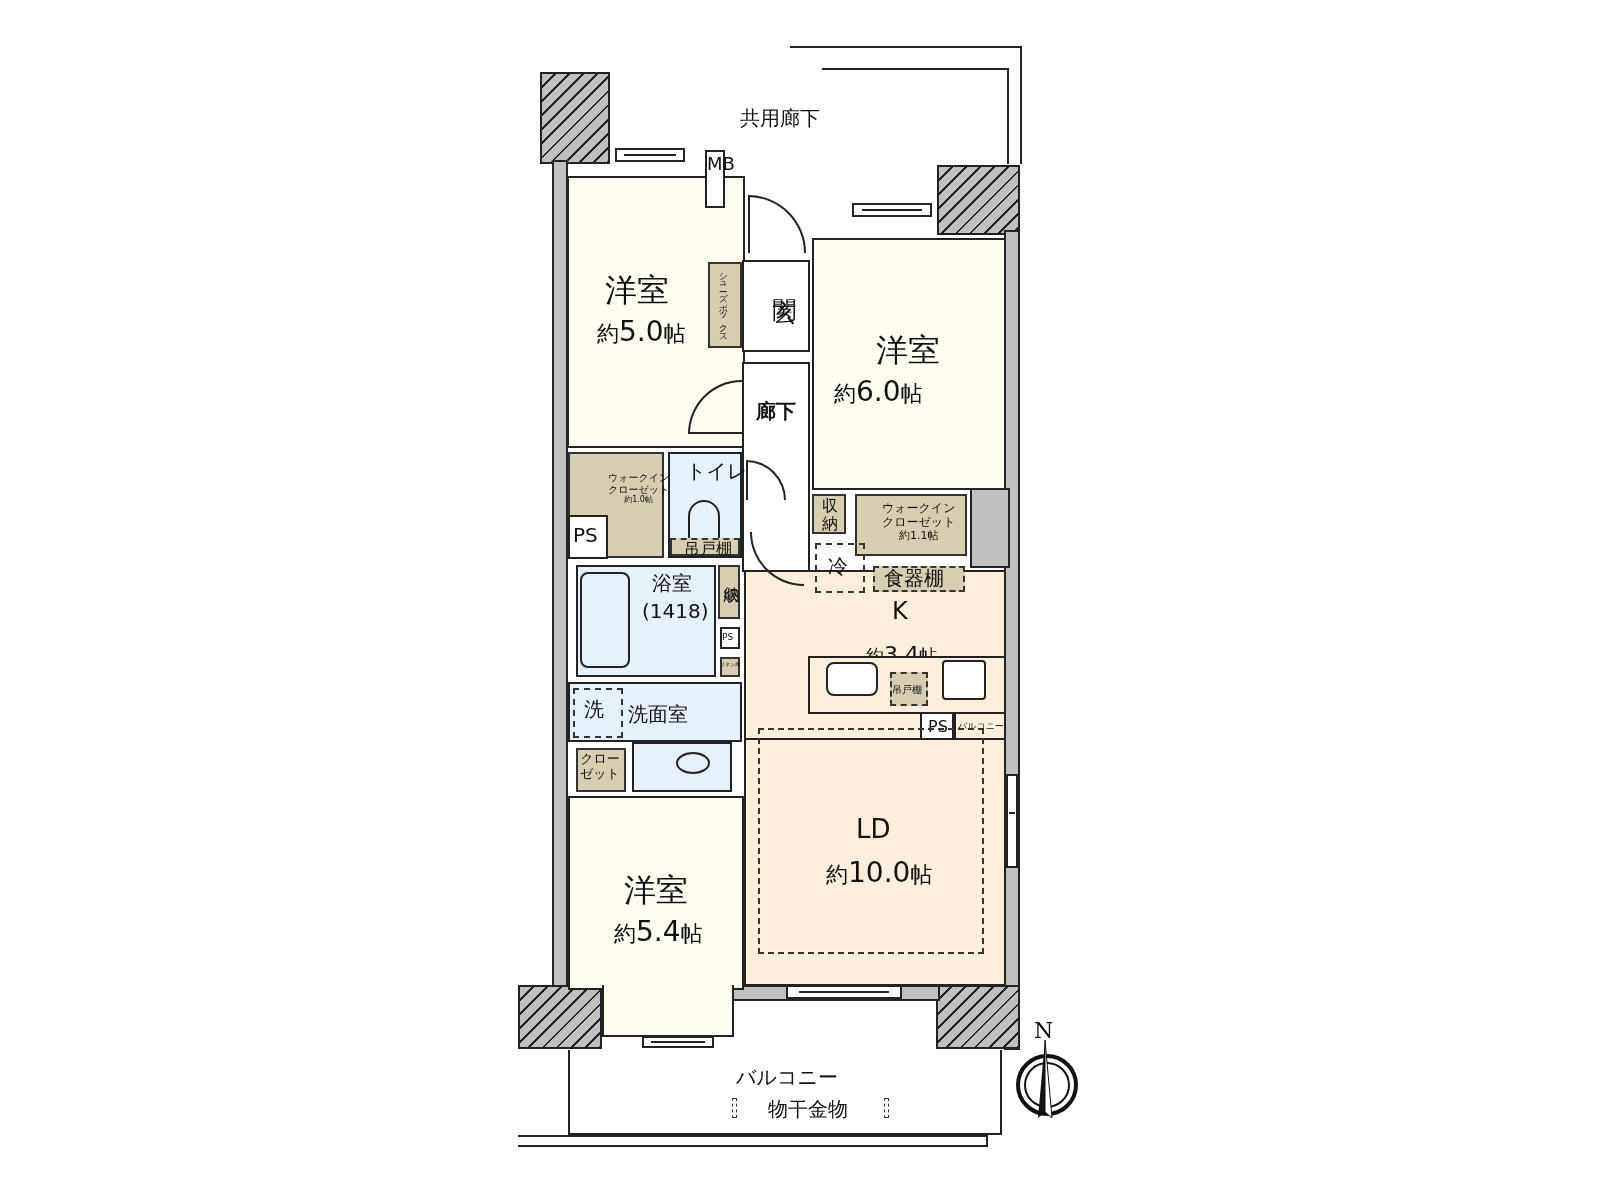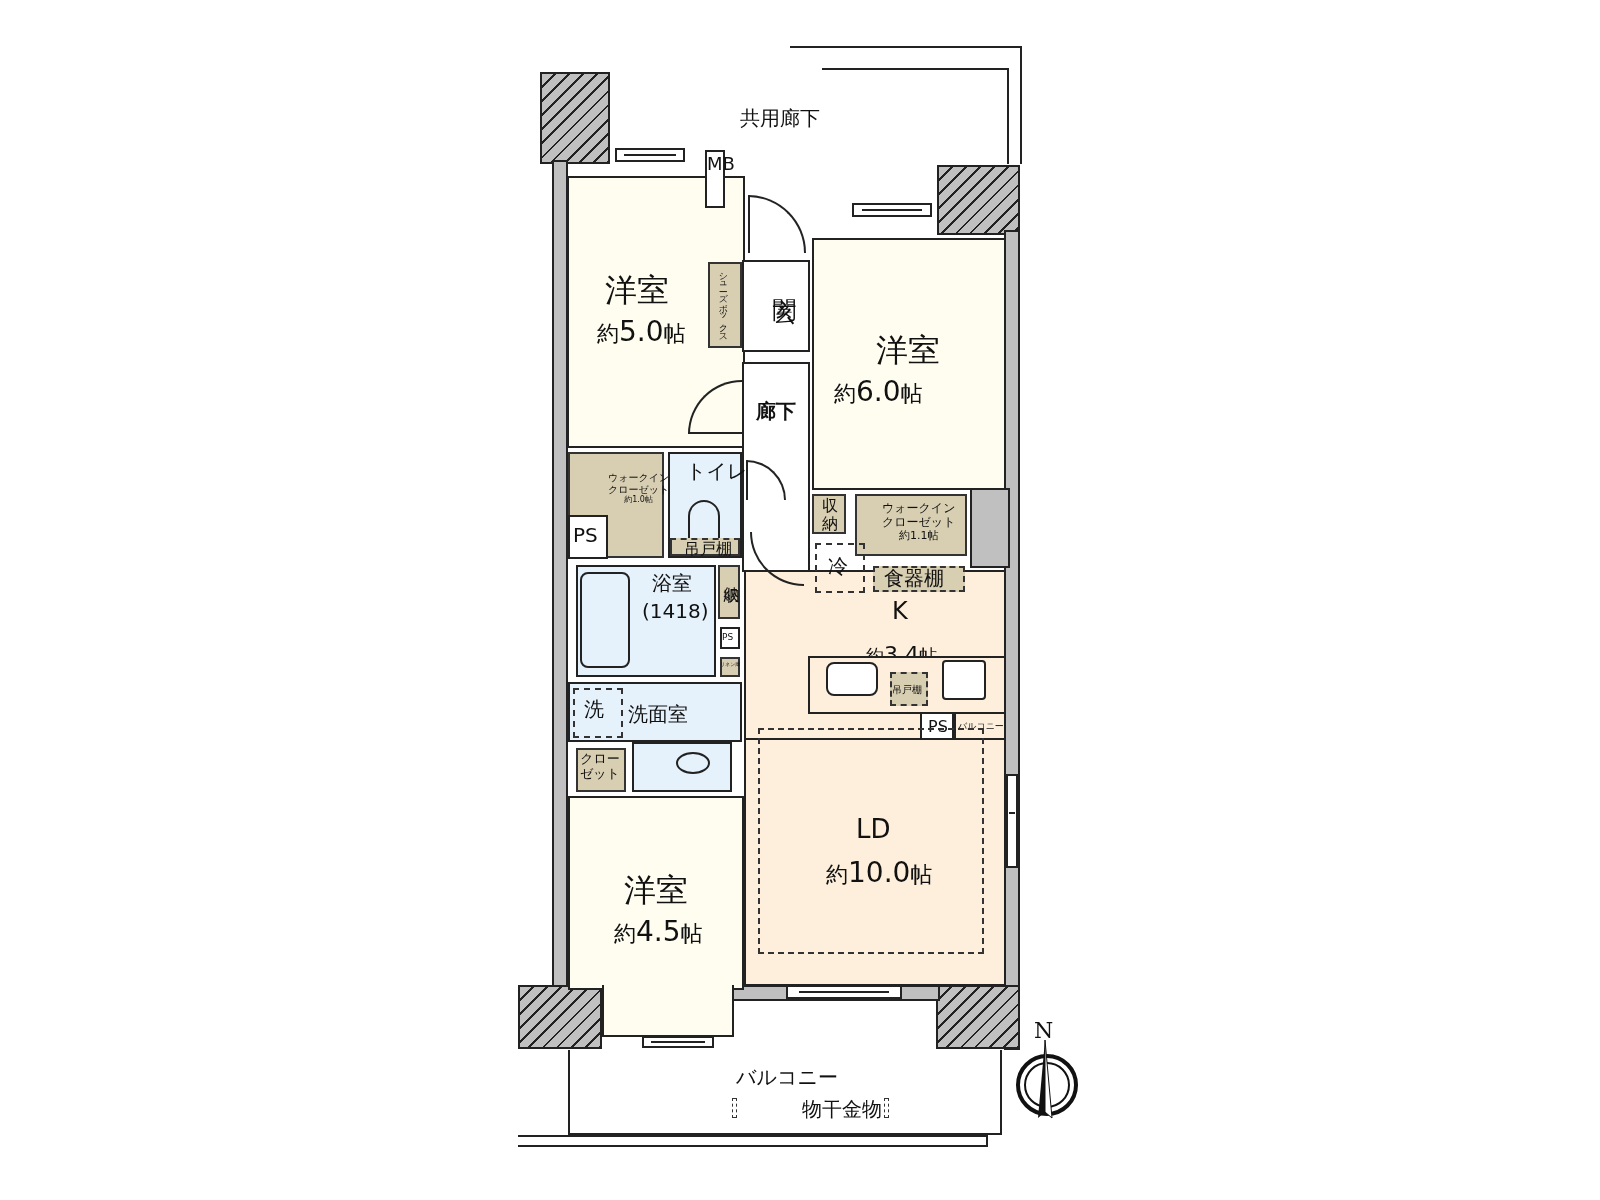--- a/index.html
+++ b/index.html
@@ -143,30 +143,30 @@
 <div class="label area" style="left:826px;top:857px;">
   <span>約</span><b>10.0</b><span>帖</span>
 </div>
 <div class="win" style="left:786px;top:985px;width:116px;height:14px;"></div>
 <div class="win" style="left:1006px;top:774px;width:12px;height:94px;"></div>
 
 <div class="abs room-cream" style="left:568px;top:796px;width:176px;height:194px;"></div>
 <div class="abs room-cream" style="left:602px;top:985px;width:132px;height:52px;border-top:none;"></div>
 <div class="label big" style="left:624px;top:872px;">洋室</div>
 <div class="label area" style="left:614px;top:916px;">
-  <span>約</span><b>4.5</b><span>帖</span>
+  <span>約</span><b>5.4</b><span>帖</span>
 </div>
 <div class="win" style="left:642px;top:1036px;width:72px;height:12px;"></div>
 
 <div class="abs" style="left:568px;top:1050px;width:434px;height:85px;border-left:2px solid #222;border-right:2px solid #222;border-bottom:2px solid #222;"></div>
 <div class="abs" style="left:518px;top:1135px;width:470px;height:12px;border:2px solid #222;border-left:none;"></div>
 <div class="label med" style="left:736px;top:1066px;text-align:center;">バルコニー</div>
 <div class="abs" style="left:732px;top:1098px;width:5px;height:20px;border:1px dashed #333;"></div>
 <div class="abs" style="left:884px;top:1098px;width:5px;height:20px;border:1px dashed #333;"></div>
-<div class="label med" style="left:768px;top:1098px;margin-left:34px;">物干金物</div>
+<div class="label med" style="left:768px;top:1098px;">物干金物</div>
 
 <div class="label med" style="left:1034px;top:1018px;font-family:'DejaVu Serif', serif;font-size:22px;">N</div>
 <div class="abs" style="left:1016px;top:1054px;width:62px;height:62px;border:4px solid #111;border-radius:50%;"></div>
 <div class="abs" style="left:1024px;top:1062px;width:46px;height:46px;border:2px solid #111;border-radius:50%;"></div>
 <svg class="abs" style="left:1030px;top:1040px;" width="30" height="86" viewBox="0 0 30 86">
   <polygon points="15,0 8,78 15,72" fill="#111"></polygon>
   <polygon points="15,0 22,78 15,72" fill="#fff" stroke="#111" stroke-width="1"></polygon>
 </svg>
 
 </body></html>

